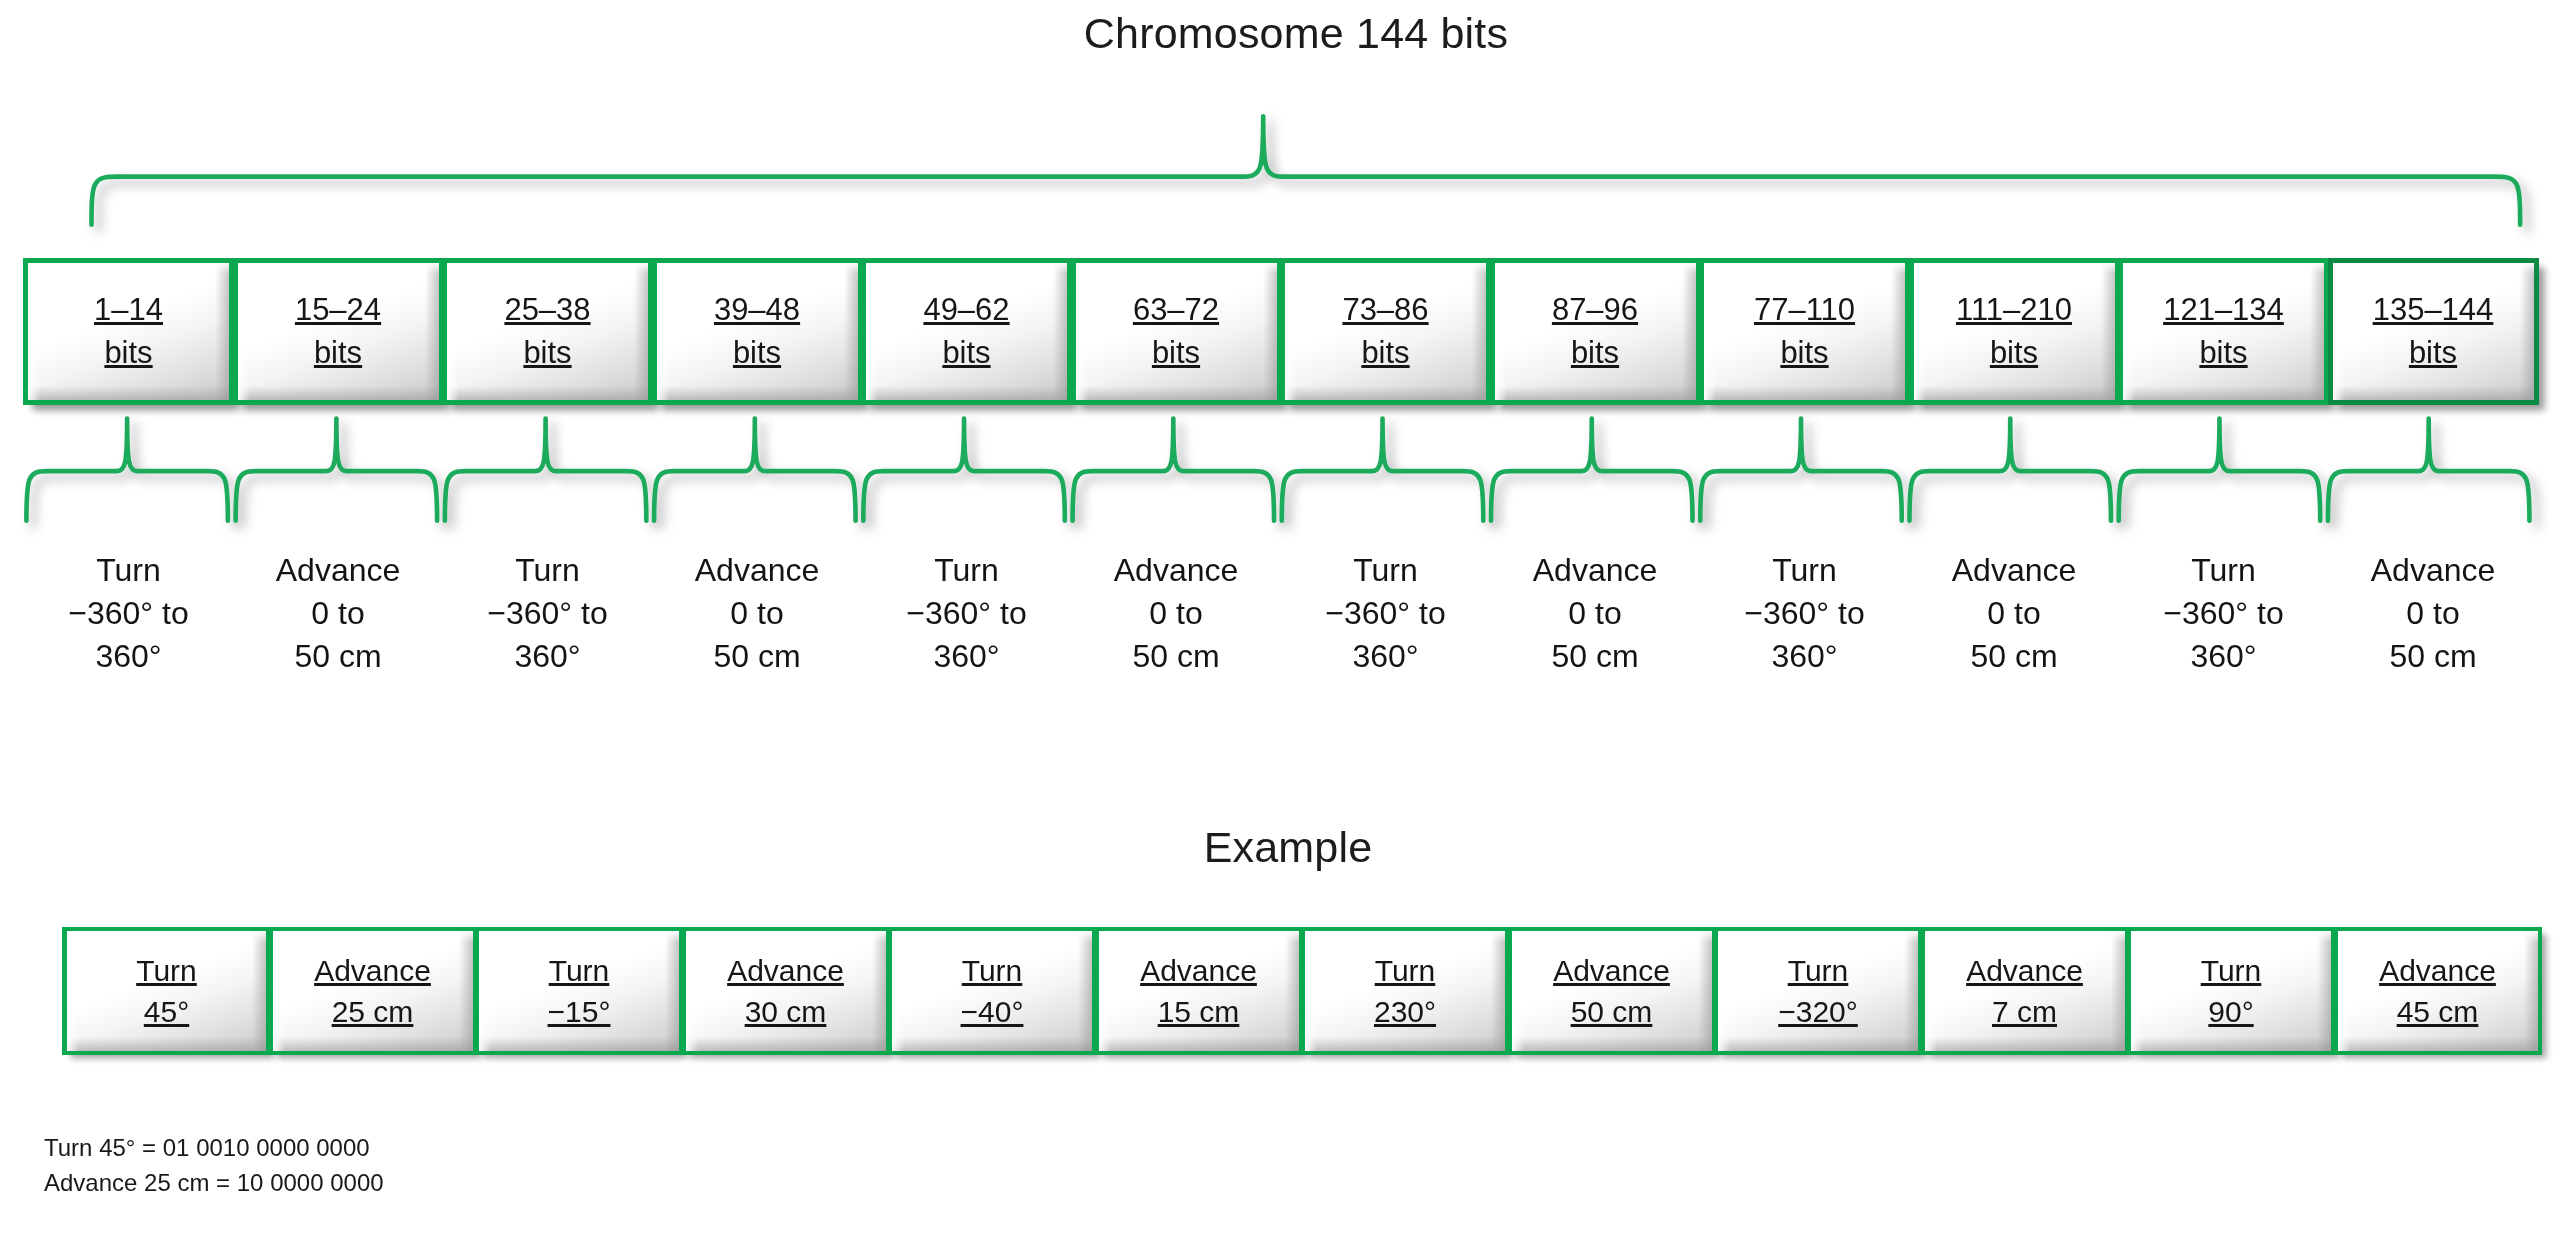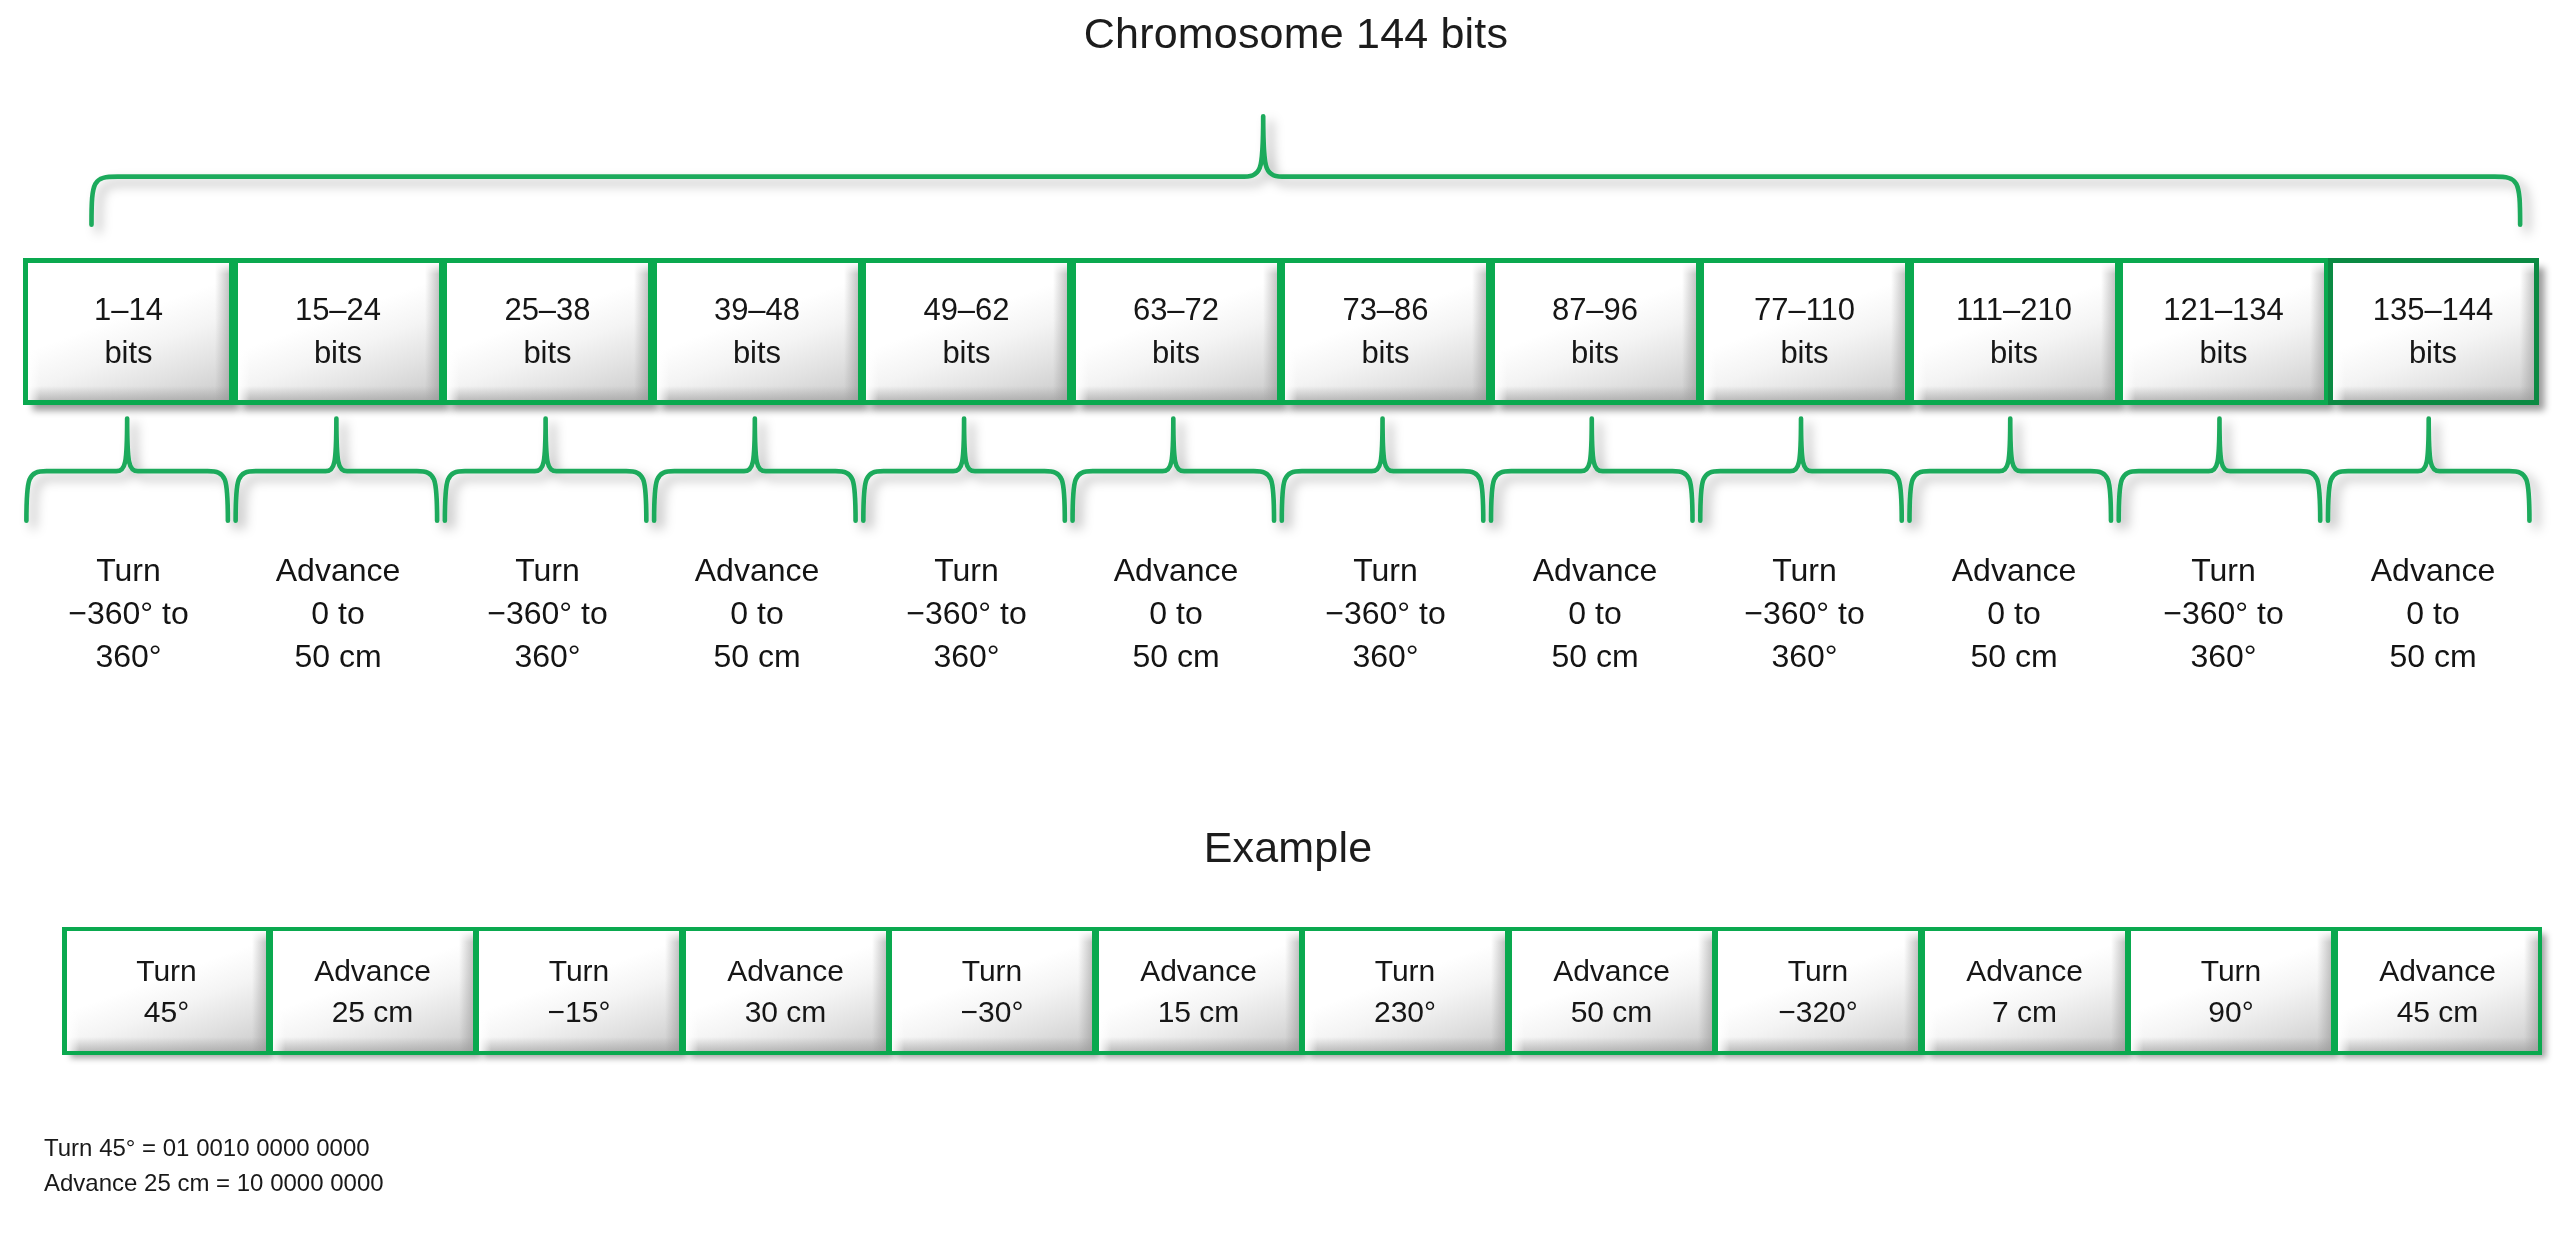--- a/index.html
+++ b/index.html
@@ -49,20 +49,21 @@
     border: 5.4px solid #0aa94f;
     display: flex;
     flex-direction: column;
     align-items: center;
     justify-content: center;
     box-shadow: 7.7px 7px 7px -1.5px rgba(0,0,0,0.40);
     font-size: 31px;
     line-height: 1.38;
     color: #161616;
     text-align: center;
+    text-decoration: underline;
   }
   
   .seg-box::before {
     content: "";
     position: absolute;
     inset: 0;
     pointer-events: none;
     background:
       linear-gradient(to right,  rgba(255,255,255,0.95) 0px, rgba(255,255,255,0) 12.4px),
       linear-gradient(to bottom, rgba(255,255,255,0.95) 0px, rgba(255,255,255,0) 11px),
@@ -287,21 +288,21 @@
     <div class="seg-box">
       <span class="ln">Turn</span>
       <span class="ln">−15°</span>
     </div>
     <div class="seg-box">
       <span class="ln">Advance</span>
       <span class="ln">30 cm</span>
     </div>
     <div class="seg-box">
       <span class="ln">Turn</span>
-      <span class="ln">−30°</span>
+      <span class="ln">−40°</span>
     </div>
     <div class="seg-box">
       <span class="ln">Advance</span>
       <span class="ln">15 cm</span>
     </div>
     <div class="seg-box">
       <span class="ln">Turn</span>
       <span class="ln">230°</span>
     </div>
     <div class="seg-box">

